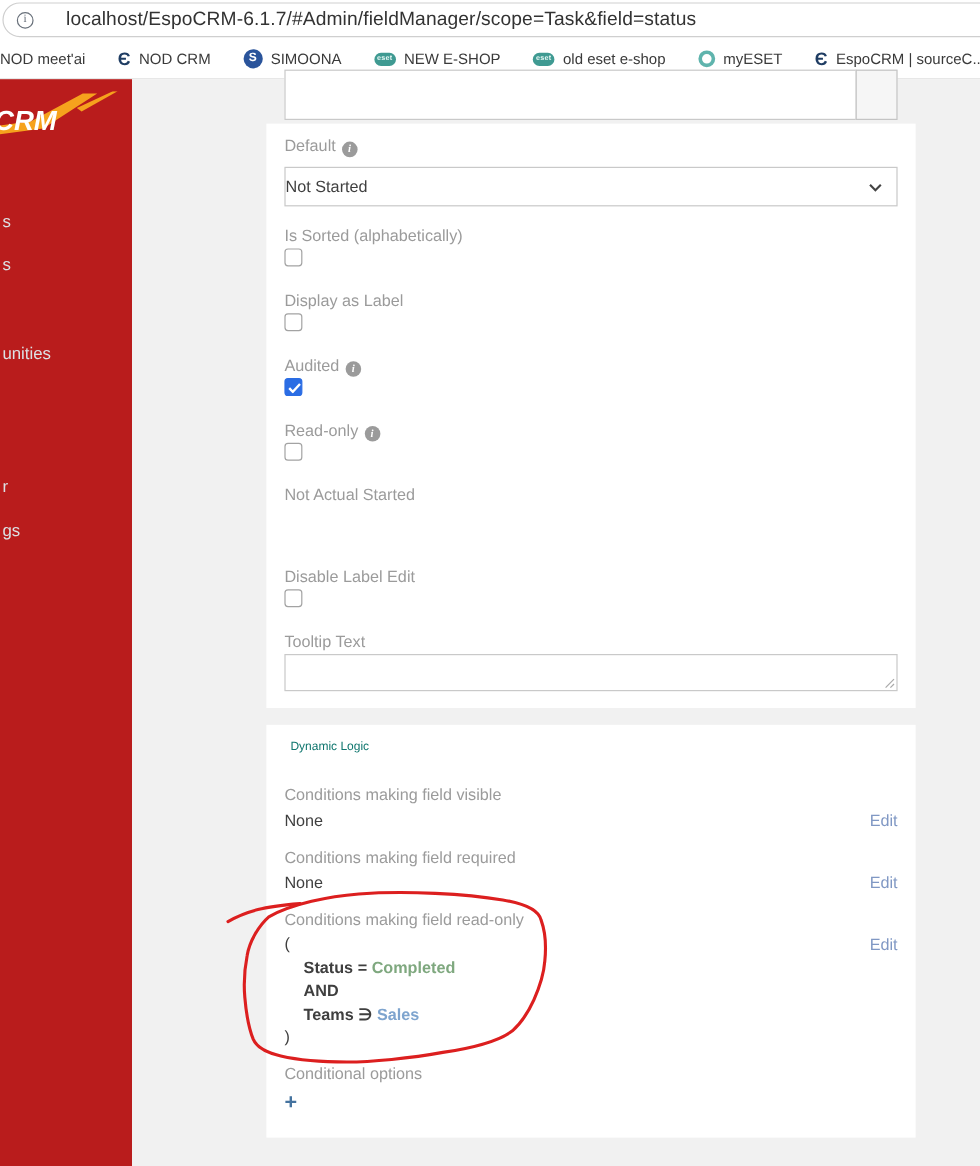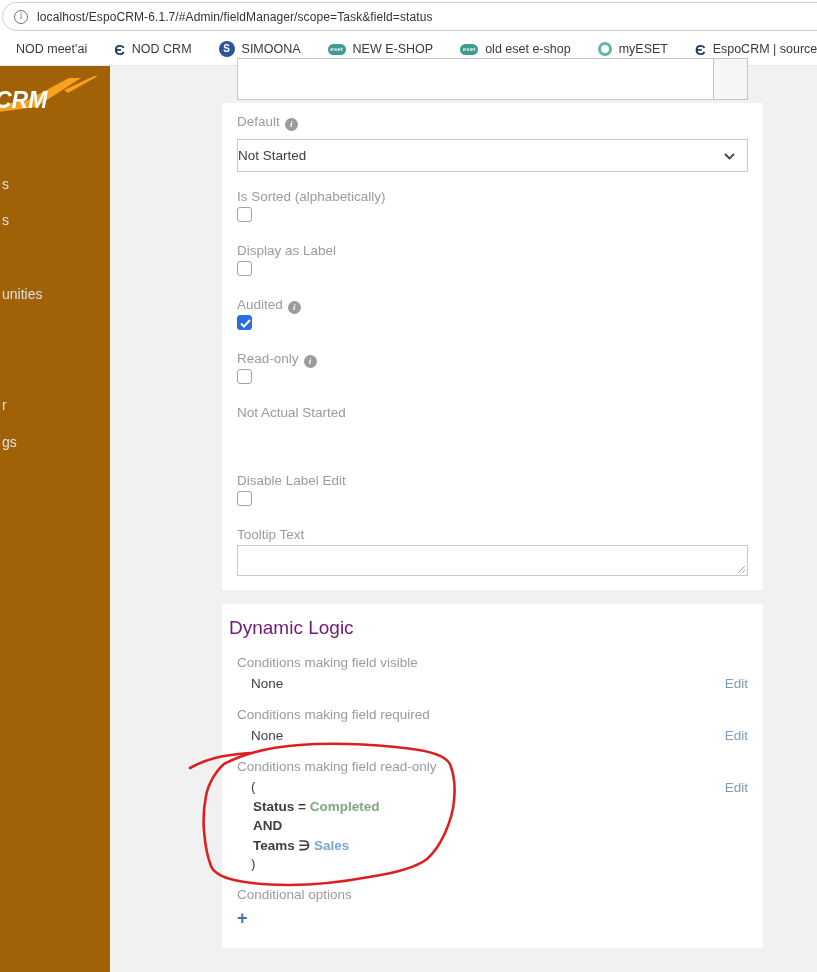--- a/index.html
+++ b/index.html
@@ -8,46 +8,46 @@
 
   
   .urlbar { position:absolute; left:0; top:0; width:817px; height:33px; background:#fff; }
   .omnibox { position:absolute; left:2px; top:2px; width:840px; height:29px;
              border:1px solid #cfcfcf; border-radius:15px; background:#fff;
              display:flex; align-items:center; }
   .pageinfo { width:14px; height:14px; border:1.4px solid #68707a; border-radius:50%;
               margin-left:11px; position:relative; flex:0 0 auto; }
   .pageinfo span { position:absolute; left:0; right:0; top:0.5px; text-align:center;
                    font-size:9.5px; color:#68707a; font-family:"Liberation Serif",serif; }
-  .urltext { margin-left:9px; font-size:12px; color:#333; letter-spacing:0.1px; white-space:nowrap; }
+  .urltext { margin-left:27px; font-size:16px; color:#333; letter-spacing:0.1px; white-space:nowrap; }
 
   .bookmarks { position:absolute; left:0; top:33px; width:817px; height:33px; background:#fff;
-               display:flex; align-items:center; gap:27px; padding-left:16px; overflow:hidden;
+               display:flex; align-items:center; gap:27px; padding-left:0; overflow:hidden;
                border-bottom:1px solid #e7e7e7; }
   .bm { display:flex; align-items:center; gap:7px; flex:0 0 auto; font-size:12.5px; color:#3a3a3a; white-space:nowrap; }
   .ic-espo { color:#1f3d63; font-weight:bold; font-size:15px; line-height:1; }
   .ic-scircle { width:16px; height:16px; border-radius:50%; background:#2a549b; color:#fff;
                 font-size:10px; font-weight:bold; text-align:center; line-height:16px; }
   .ic-esetbadge { width:18px; height:11px; border-radius:6px; background:#3f9a92; color:#eafaf7;
                   font-size:6px; font-weight:bold; text-align:center; line-height:11px; letter-spacing:0.2px; }
   .ic-ring { width:14px; height:14px; border:3px solid #5fb4ad; border-radius:50%; background:#fff; }
 
   
   .page { position:absolute; left:0; top:66px; width:817px; height:906px; background:#f1f1f1; }
 
-  .sidebar { position:absolute; left:0; top:0; width:110px; height:906px; background:#a16207; overflow:hidden; }
+  .sidebar { position:absolute; left:0; top:0; width:110px; height:906px; background:#b91c1c; overflow:hidden; }
   .logo { position:absolute; left:-32px; top:10px; width:140px; height:42px; }
   .side-item { position:absolute; left:2px; font-size:14px; color:#dce1e4; white-space:nowrap; }
 
   .panel { position:absolute; background:#fff; }
   .panel1 { left:222px; top:37px; width:541px; height:487px; }
   .panel2 { left:222px; top:538px; width:541px; height:344px; }
 
   .lbl { position:absolute; left:237px; font-size:13.5px; color:#9b9b9b; white-space:nowrap; }
-  .val { position:absolute; left:251px; font-size:13.5px; color:#3f3f3f; white-space:nowrap; }
+  .val { position:absolute; left:237px; font-size:13.5px; color:#3f3f3f; white-space:nowrap; }
   .infoicon { display:inline-block; width:13px; height:13px; border-radius:50%; background:#9b9b9b;
               color:#fff; font-size:9px; font-weight:bold; text-align:center; line-height:13px;
               margin-left:5px; vertical-align:-1px; font-family:"Liberation Serif",serif; font-style:italic; }
 
   
   .opt-input { position:absolute; left:237px; top:-8px; width:477px; height:42px;
                background:#fff; border:1px solid #c9c9c9; }
   .opt-btn   { position:absolute; left:713px; top:-8px; width:35px; height:42px;
                background:#f6f6f6; border:1px solid #c4c4c4; }
 
@@ -64,21 +64,21 @@
   .tagsbox { position:absolute; left:237px; top:357px; width:511px; height:30px;
              border:1px solid #c9c9c9; background:#fff; padding:3px 0 0 6px; white-space:nowrap; }
   .tag { display:inline-block; background:#eee; color:#3f3f3f; font-size:13px;
          padding:3px 8px 4px 9px; margin-right:5px; }
   .tag .x { color:#8a8a8a; font-size:11px; margin-left:8px; cursor:pointer; }
 
   .txtarea { position:absolute; left:237px; top:479px; width:511px; height:31px;
              border:1px solid #c9c9c9; background:#fff; }
   .resize-h { position:absolute; right:1px; bottom:1px; }
 
-  .dl-title { position:absolute; left:229px; top:551px; font-size:19px; color:#701a75; }
+  .dl-title { position:absolute; left:242px; top:551px; font-size:10px; color:#0f766e; }
   .editlink { position:absolute; left:688px; width:60px; text-align:right; font-size:13.5px;
               color:#8098c4; cursor:pointer; }
   .cond-ind { left:253px;font-weight:bold; }
   .green { color:#7fa87f; }
   .bluev { color:#7ea4ce; }
   .plusbtn { position:absolute; left:237px; top:843px; font-size:18px; font-weight:bold;
              color:#45739f; cursor:pointer; line-height:18px; }
 
   .annotation { position:absolute; left:186px; top:668px; width:296px; height:170px; pointer-events:none; }
 </style>

